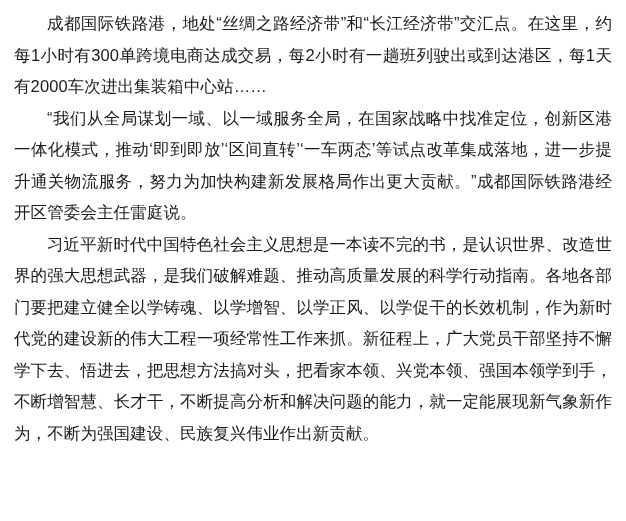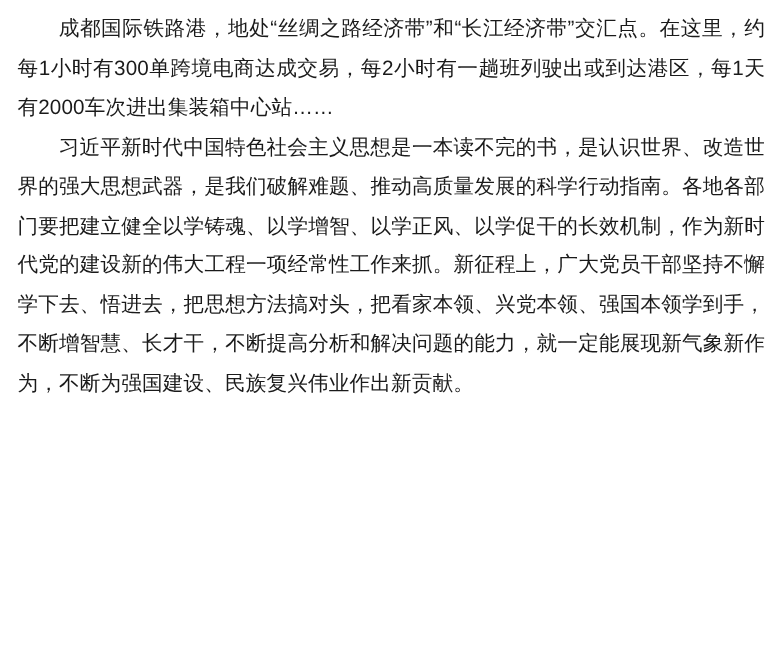--- a/index.html
+++ b/index.html
@@ -38,14 +38,15 @@
   }
   .para-gap {
     margin-top: 14px;
   }
 </style>
 </head>
 <body>
 
 <div class="page">
   <p class="para indent">成都国际铁路港，地处“丝绸之路经济带”和“长江经济带”交汇点。在这里，约每1小时有300单跨境电商达成交易，每2小时有一趟班列驶出或到达港区，每1天有2000车次进出集装箱中心站……</p>
+  <p class="para indent para-gap">“我们从全局谋划一域、以一域服务全局，在国家战略中找准定位，创新区港一体化模式，推动‘即到即放’‘区间直转’‘一车两态’等试点改革集成落地，进一步提升通关物流服务，努力为加快构建新发展格局作出更大贡献。”成都国际铁路港经开区管委会主任雷庭说。</p>
   <p class="para indent para-gap">习近平新时代中国特色社会主义思想是一本读不完的书，是认识世界、改造世界的强大思想武器，是我们破解难题、推动高质量发展的科学行动指南。各地各部门要把建立健全以学铸魂、以学增智、以学正风、以学促干的长效机制，作为新时代党的建设新的伟大工程一项经常性工作来抓。新征程上，广大党员干部坚持不懈学下去、悟进去，把思想方法搞对头，把看家本领、兴党本领、强国本领学到手，不断增智慧、长才干，不断提高分析和解决问题的能力，就一定能展现新气象新作为，不断为强国建设、民族复兴伟业作出新贡献。</p>
 </div>
 
 </body></html>

